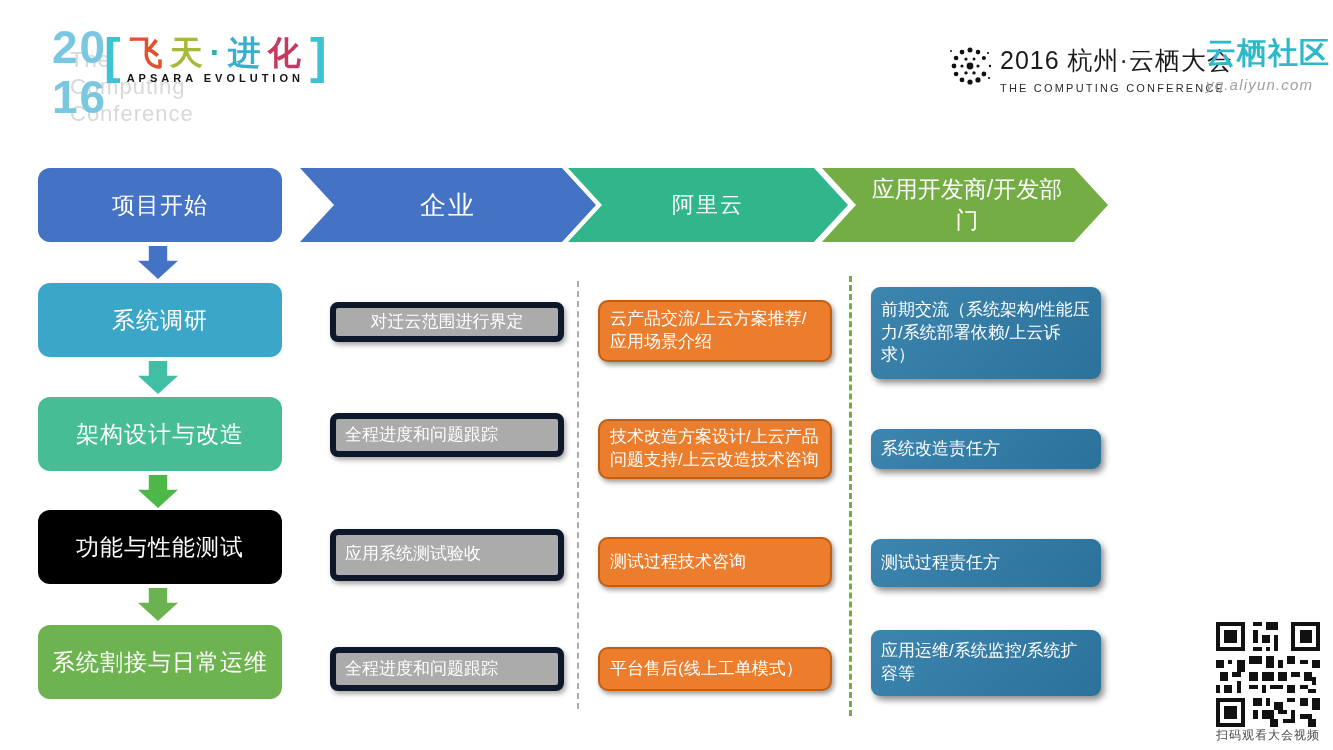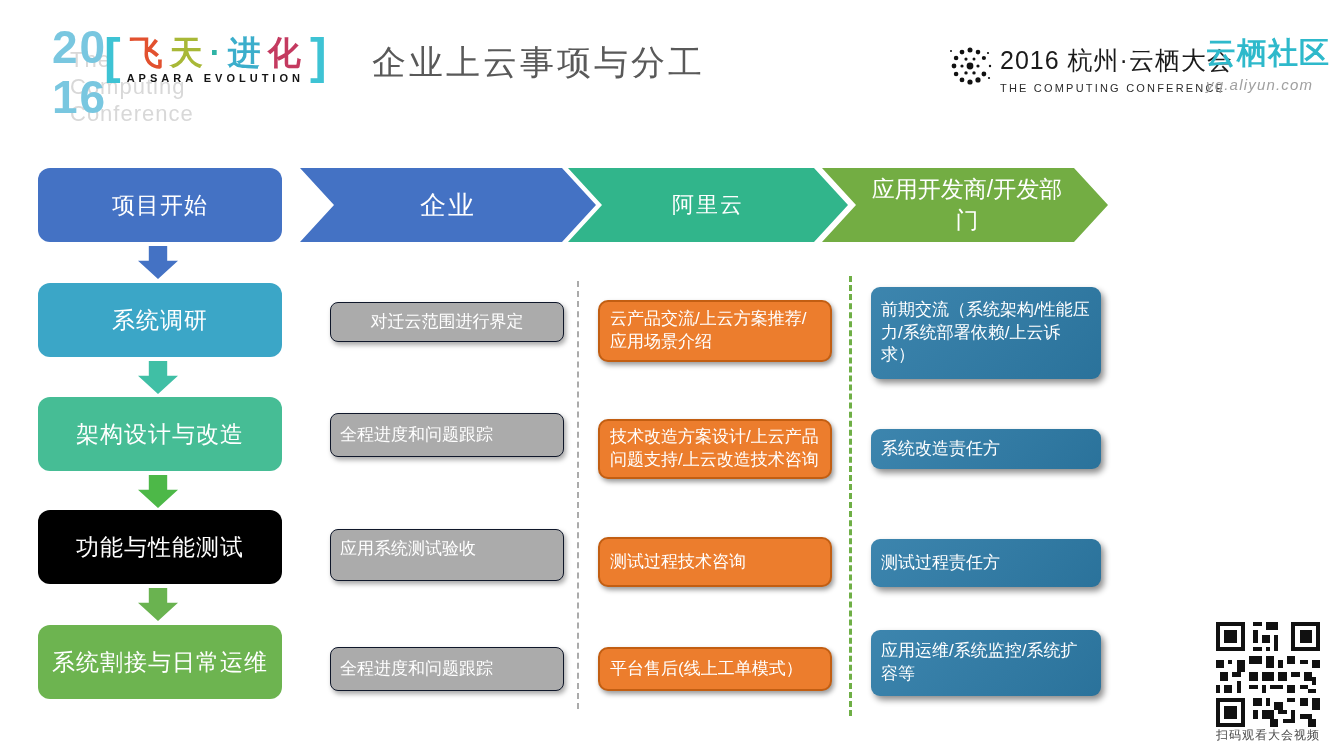--- a/index.html
+++ b/index.html
@@ -47,21 +47,21 @@
   .chevron-1 { left:300px; width:296px; font-size:26px; letter-spacing:2px; }
   .chevron-2 { left:568px; width:280px; font-size:22px; letter-spacing:2px; }
   .chevron-3 { left:822px; width:286px; font-size:23px; line-height:1.35; padding:0 44px 0 48px; }
 
   .divider { border-left-style:dashed; }
   .divider-gray  { left:577px; top:281px; height:428px; border-left-width:2px; }
   .divider-green { left:849px; top:276px; height:440px; border-left-width:3px; }
 
   .task { color:#fff; font-size:17px; line-height:1.35; display:flex; align-items:center; }
   .task-gray {
-    left:330px; width:234px; border:1px solid #0f172a; border-radius:8px;
+    left:330px; width:234px; border:6px solid #0f172a; border-radius:8px;
     box-shadow:2px 3px 5px rgba(0,0,0,0.35); padding:4px 9px;
   }
   .task-orange {
     left:598px; width:234px; border:2px solid #C25E12; border-radius:10px;
     box-shadow:2px 3px 5px rgba(0,0,0,0.40); padding:20px 10px;
   }
   .task-steel {
     left:871px; width:230px; border-radius:9px;
     box-shadow:3px 4px 6px rgba(0,0,0,0.45); padding:6px 10px;
     background-image:linear-gradient(135deg, rgba(255,255,255,0.07), rgba(0,0,0,0.08));
@@ -94,21 +94,20 @@
         <span style="color: rgb(168, 184, 55);">天</span>
         <span style="color: rgb(47, 179, 165);">·</span>
         <span style="color: rgb(59, 174, 203);">进</span>
         <span style="color: rgb(196, 58, 96);">化</span>
       </span>
       <span class="apsara-en">APSARA EVOLUTION</span>
     </span>
     <span class="bracket">]</span>
   </div>
 
-  <h1 class="abs page-title" style="font-weight:normal">企业上云事项与分工</h1>
 
   <div class="abs conf-logo-icon">
     <svg width="48" height="48" viewBox="0 0 48 48">
       <g fill="#111">
         <circle cx="37.9" cy="32" r="2.4"></circle>
           <circle cx="32" cy="37.9" r="2.6"></circle>
           <circle cx="24" cy="40" r="2.6"></circle>
         <circle cx="16" cy="37.9" r="2.4"></circle>
           <circle cx="10.1" cy="32" r="2.3"></circle>
           <circle cx="8" cy="24" r="2.4"></circle>

